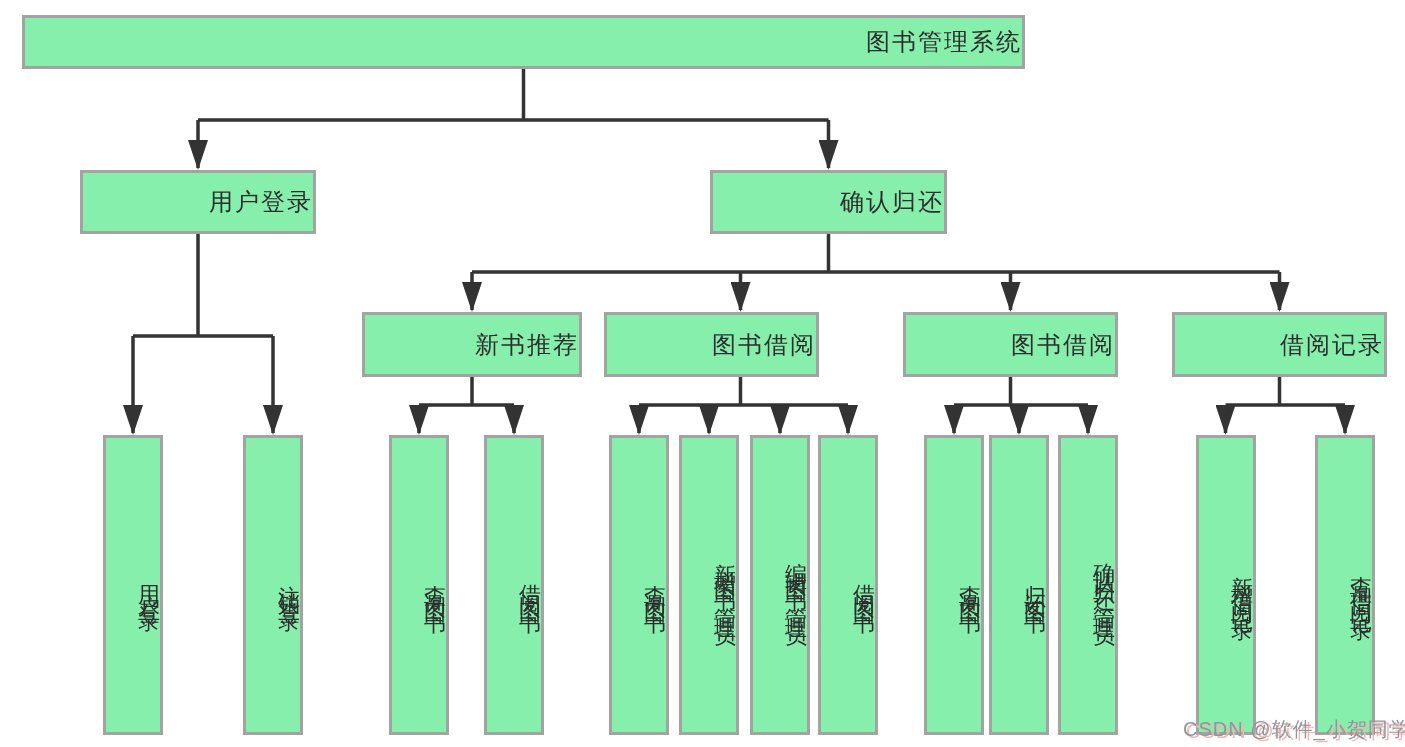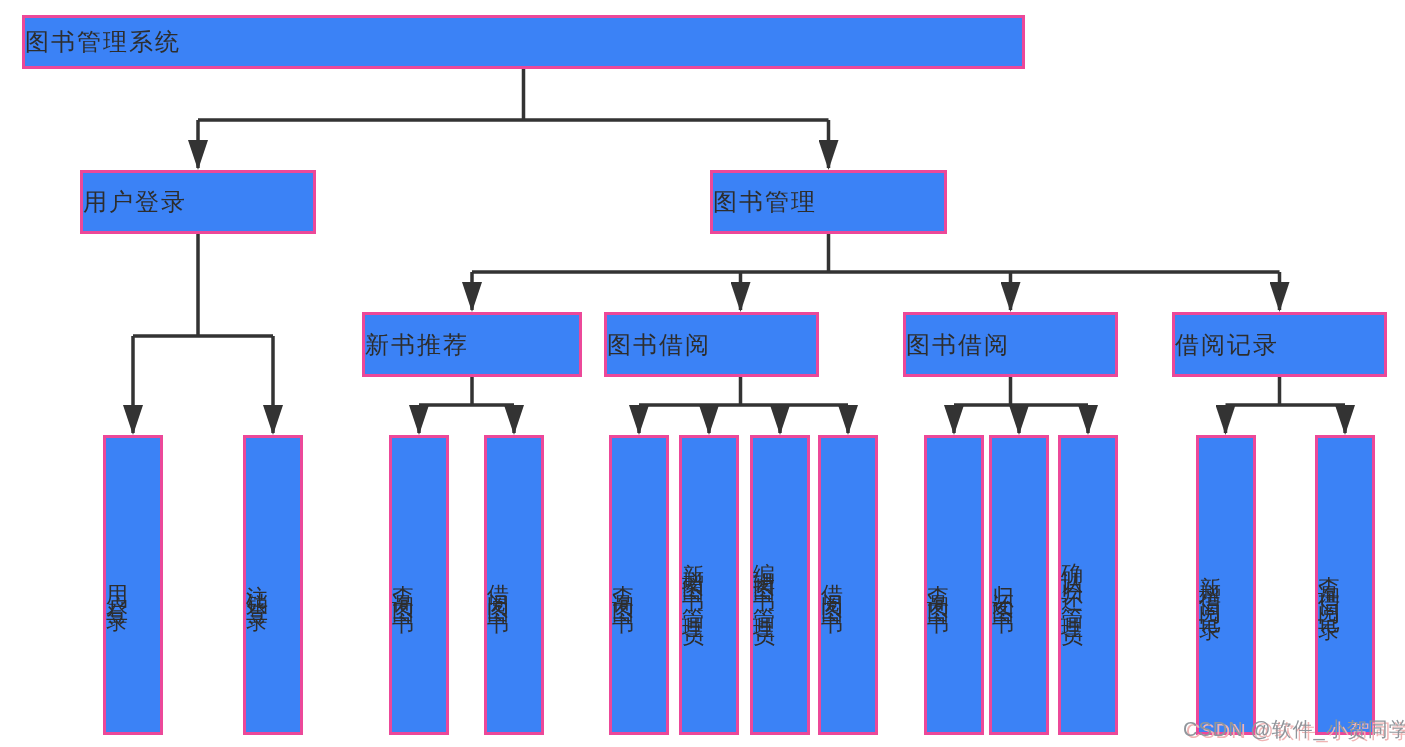--- a/index.html
+++ b/index.html
@@ -7,26 +7,26 @@
     position:relative;
     width:1405px;height:747px;
     background:#ffffff;
     font-family:"Liberation Sans","DejaVu Sans",sans-serif;
     overflow:hidden;
   }
   #connectors{position:absolute;left:0;top:0;z-index:1;}
   .box{
     position:absolute;
     box-sizing:border-box;
-    background:#3b82f6;
-    border:3px solid #ec4899;
+    background:#86efac;
+    border:3px solid #a3a3a3;
     z-index:2;
     display:flex;
     align-items:center;
-    justify-content:flex-start;
+    justify-content:flex-end;
     color:#2d2d2d;
   }
   .hbox span{
     font-size:24px;
     letter-spacing:2px;
     white-space:nowrap;
     color:#2d2d2d;
   }
   .leaf{
     top:435px;
@@ -95,21 +95,21 @@
   </svg>
 
   <div class="box hbox" style="left:22px;top:15px;width:1003px;height:54px">
     <span>图书管理系统</span>
   </div>
 
   <div class="box hbox" style="left:80px;top:170px;width:236px;height:64px">
     <span>用户登录</span>
   </div>
   <div class="box hbox" style="left:710px;top:170px;width:237px;height:64px">
-    <span>图书管理</span>
+    <span>确认归还</span>
   </div>
 
   <div class="box hbox" style="left:362px;top:312px;width:220px;height:65px">
     <span>新书推荐</span>
   </div>
   <div class="box hbox" style="left:604px;top:312px;width:215px;height:65px">
     <span>图书借阅</span>
   </div>
   <div class="box hbox" style="left:903px;top:312px;width:215px;height:65px">
     <span>图书借阅</span>

